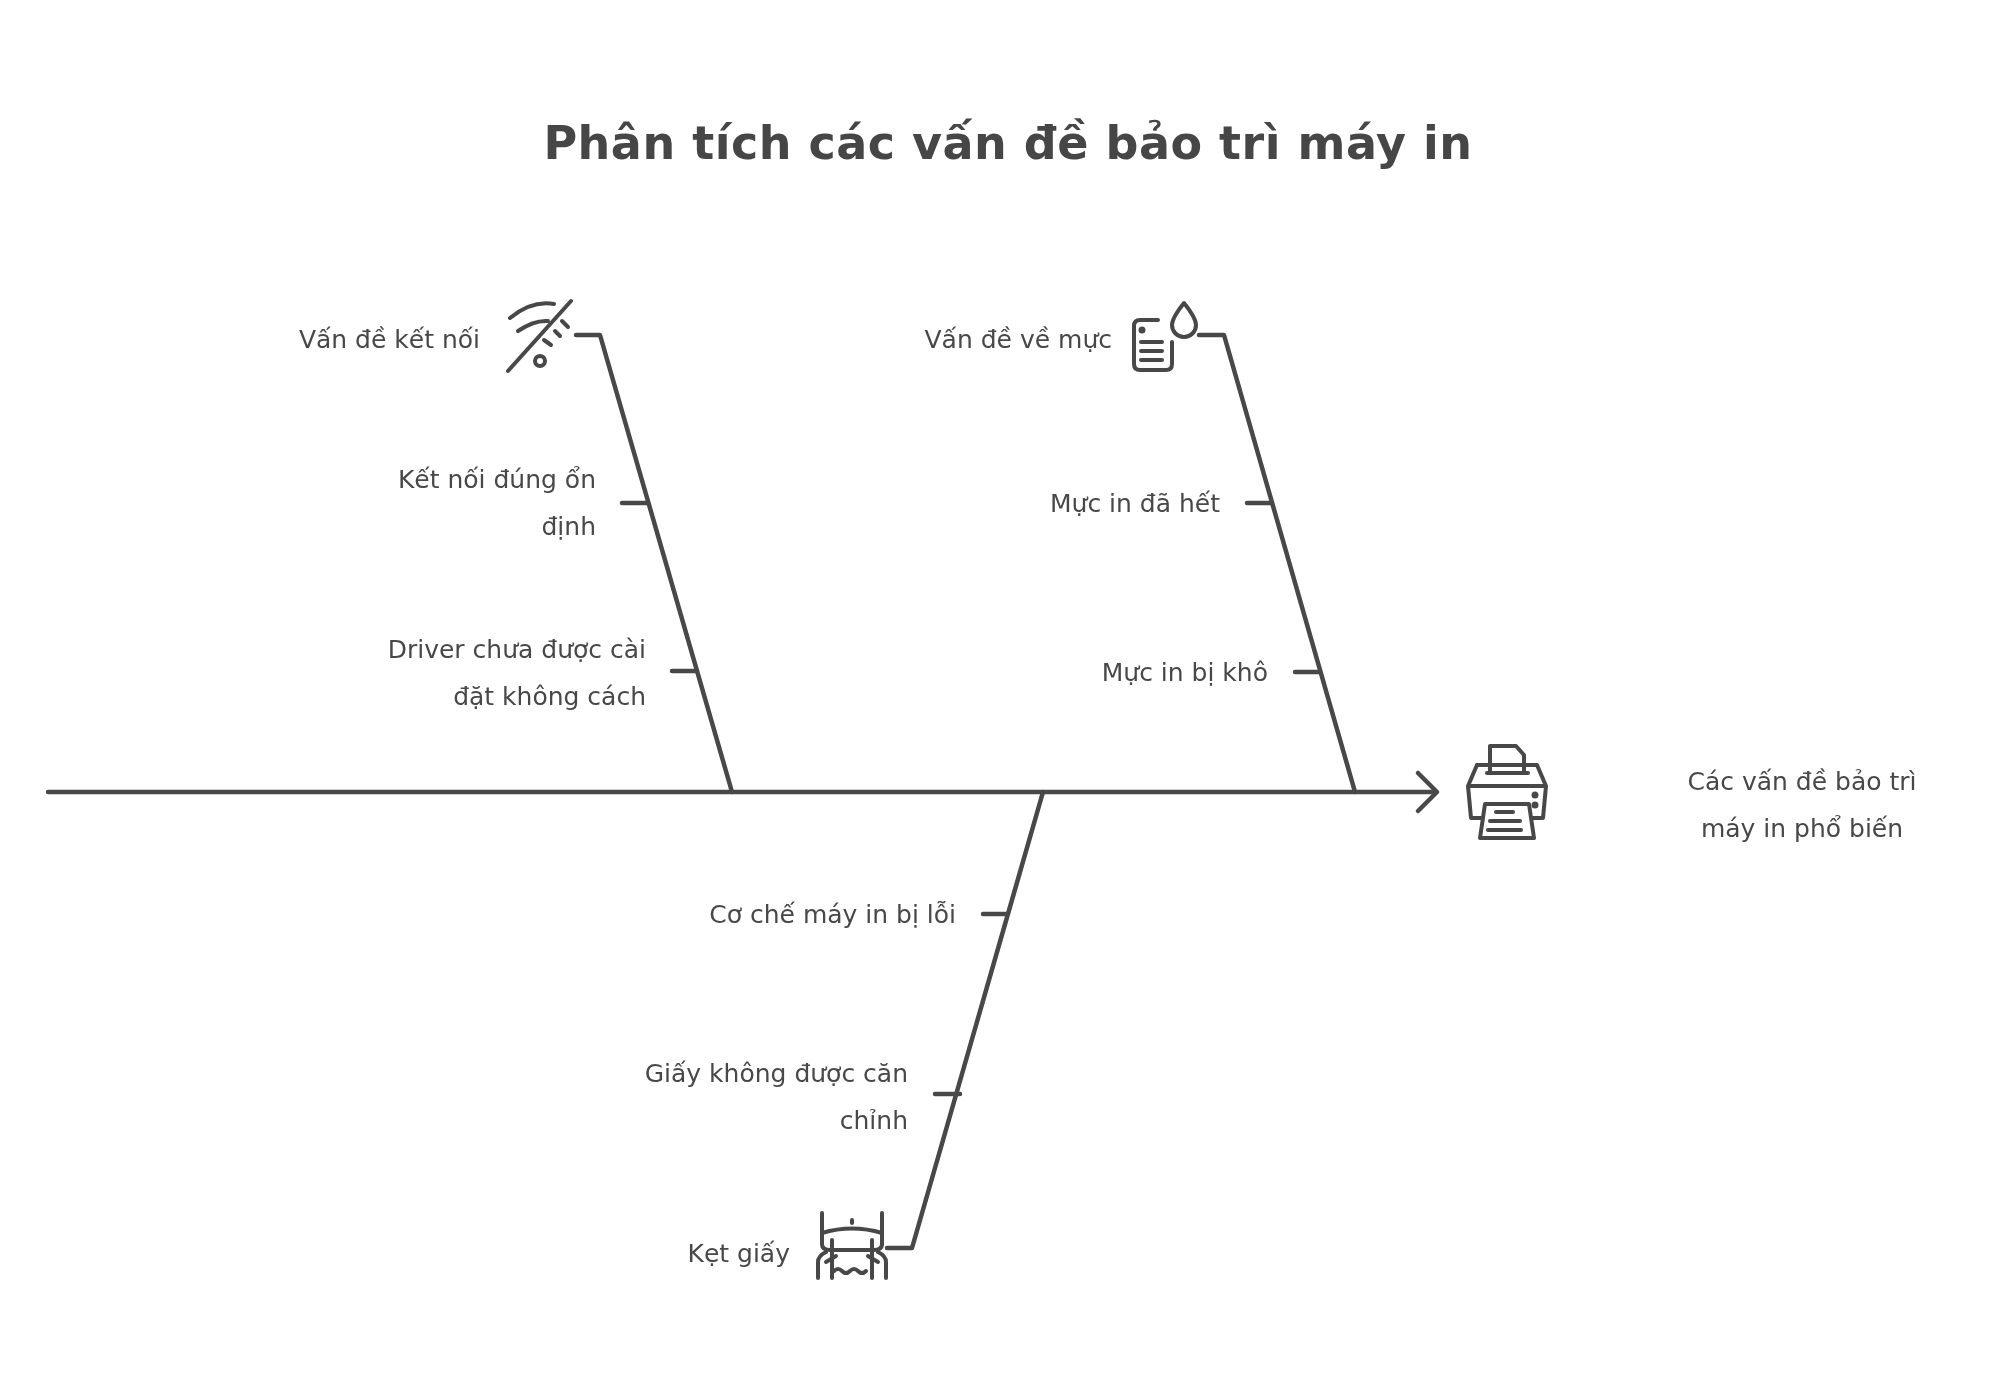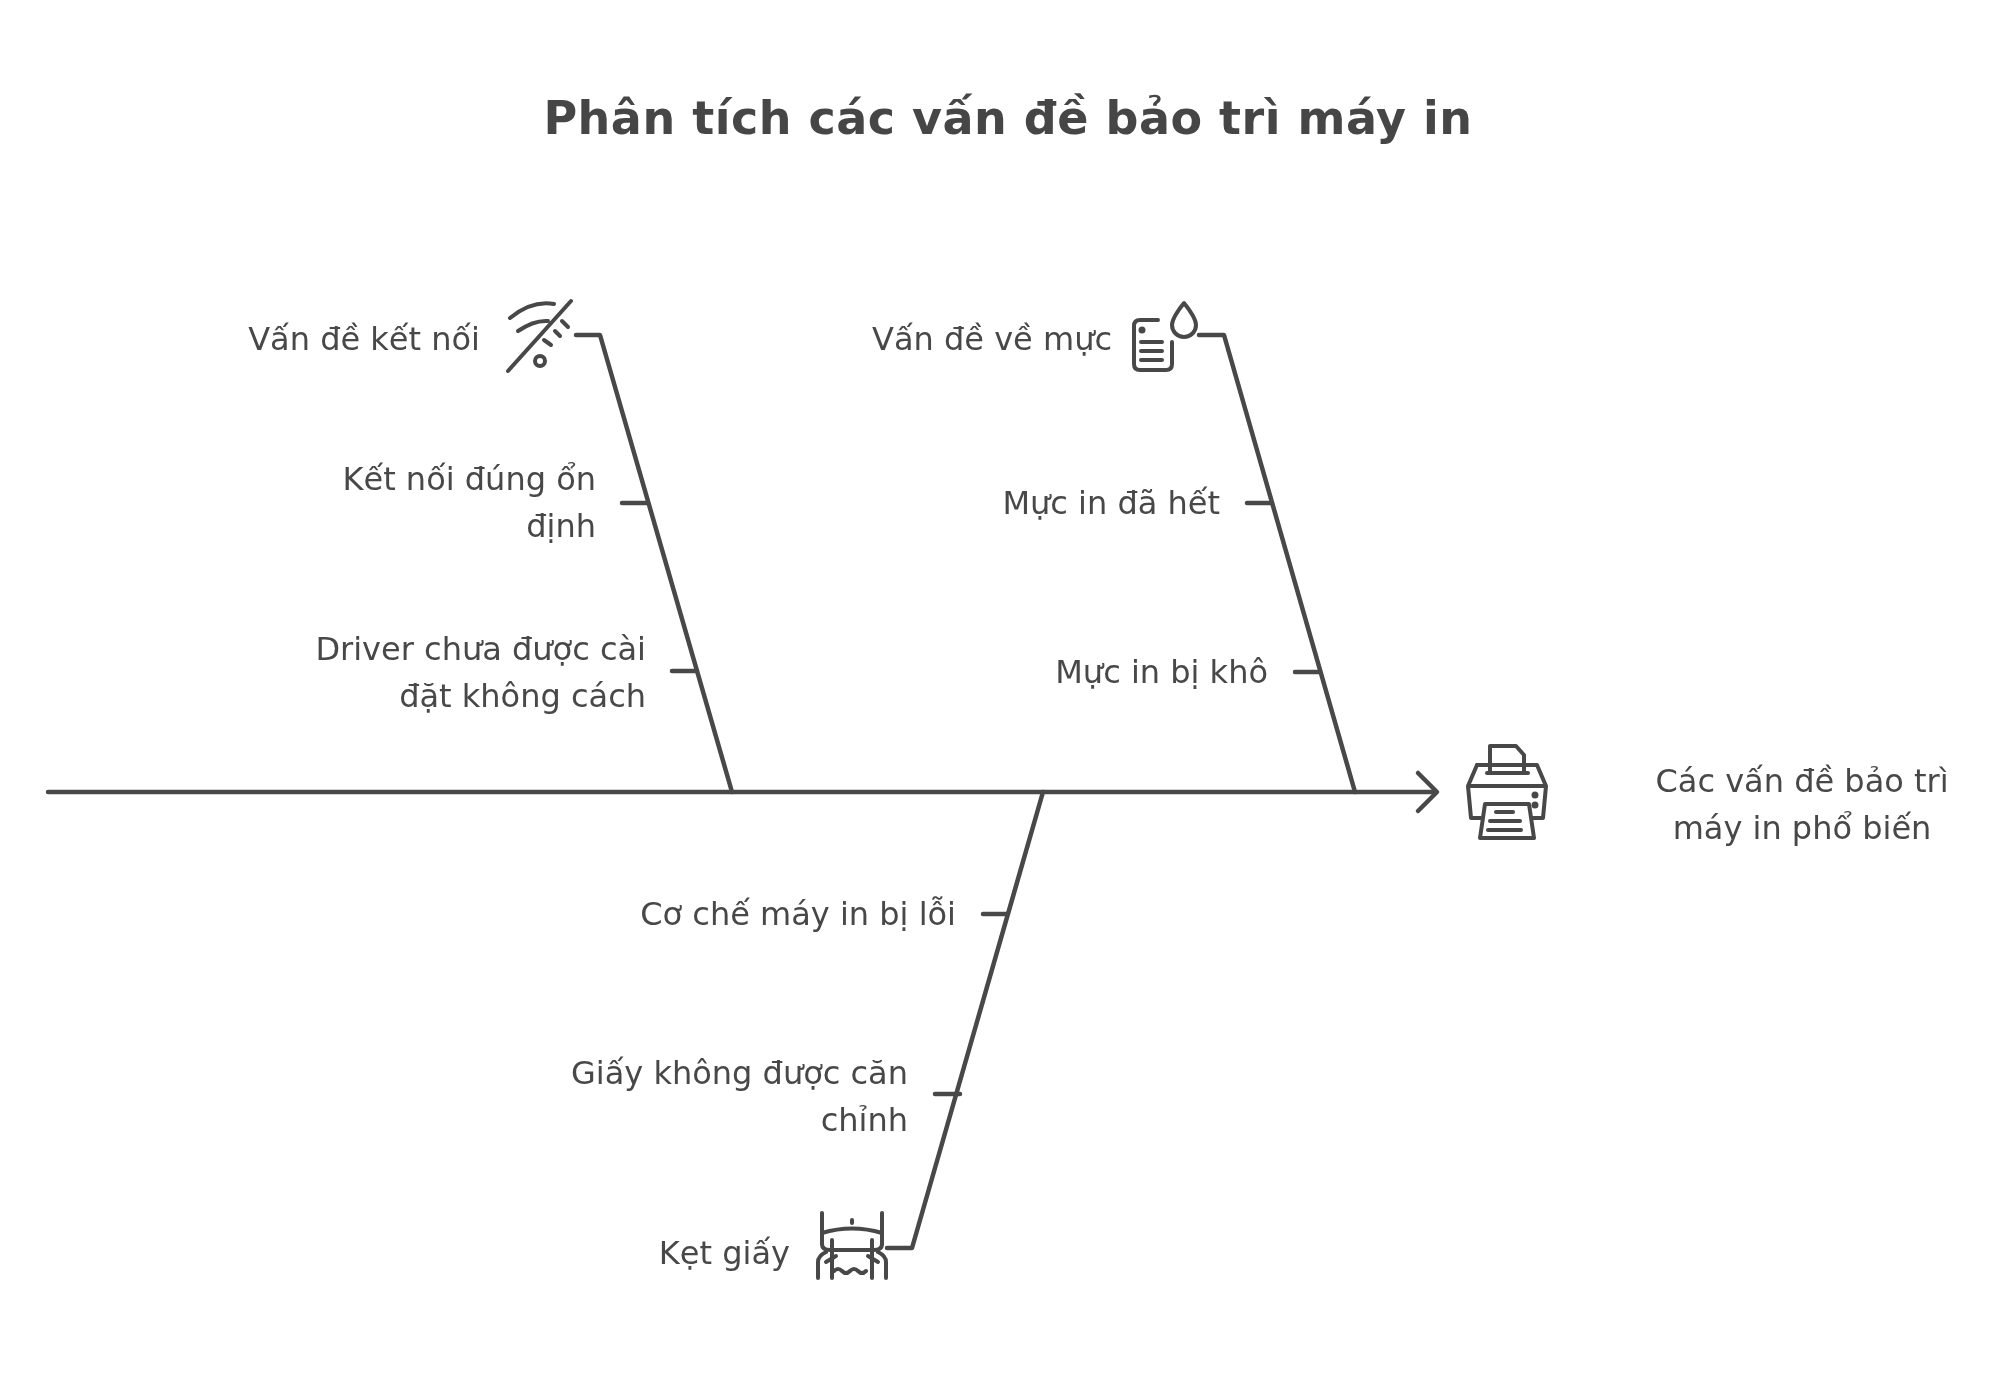--- a/index.html
+++ b/index.html
@@ -1,22 +1,22 @@
 <!DOCTYPE html>
 <html><head>
 <meta charset="utf-8">
 <style>
   html, body { margin:0; padding:0; background:#ffffff; }
   body { width:2016px; height:1381px; position:relative; overflow:hidden;
          font-family:"DejaVu Sans", sans-serif; color:#484848; }
   #diagram { position:absolute; left:0; top:0; width:2016px; height:1381px; }
-  .title { position:absolute; left:0; width:2016px; top:91px; text-align:center;
+  .title { position:absolute; left:0; width:2016px; top:116px; text-align:center;
            font-family:"DejaVu Sans", sans-serif; font-weight:bold; font-size:46px;
            color:#464646; letter-spacing:0.5px; }
-  .lbl { position:absolute; font-size:32px; line-height:47px; color:#484848;
+  .lbl { position:absolute; font-size:25px; line-height:47px; color:#484848;
          white-space:nowrap; text-align:right; }
   .lbl.multi { white-space:normal; }
   .lbl.left { text-align:center; }
 </style>
 </head>
 <body>
 
 <div id="diagram">
 
   <div class="title">Phân tích các vấn đề bảo trì máy in</div>

